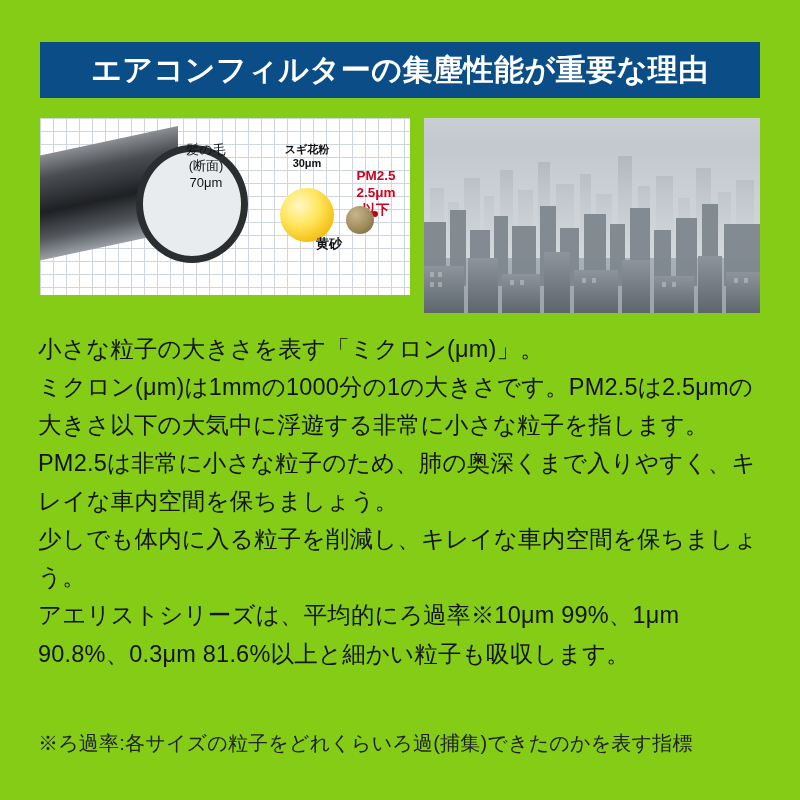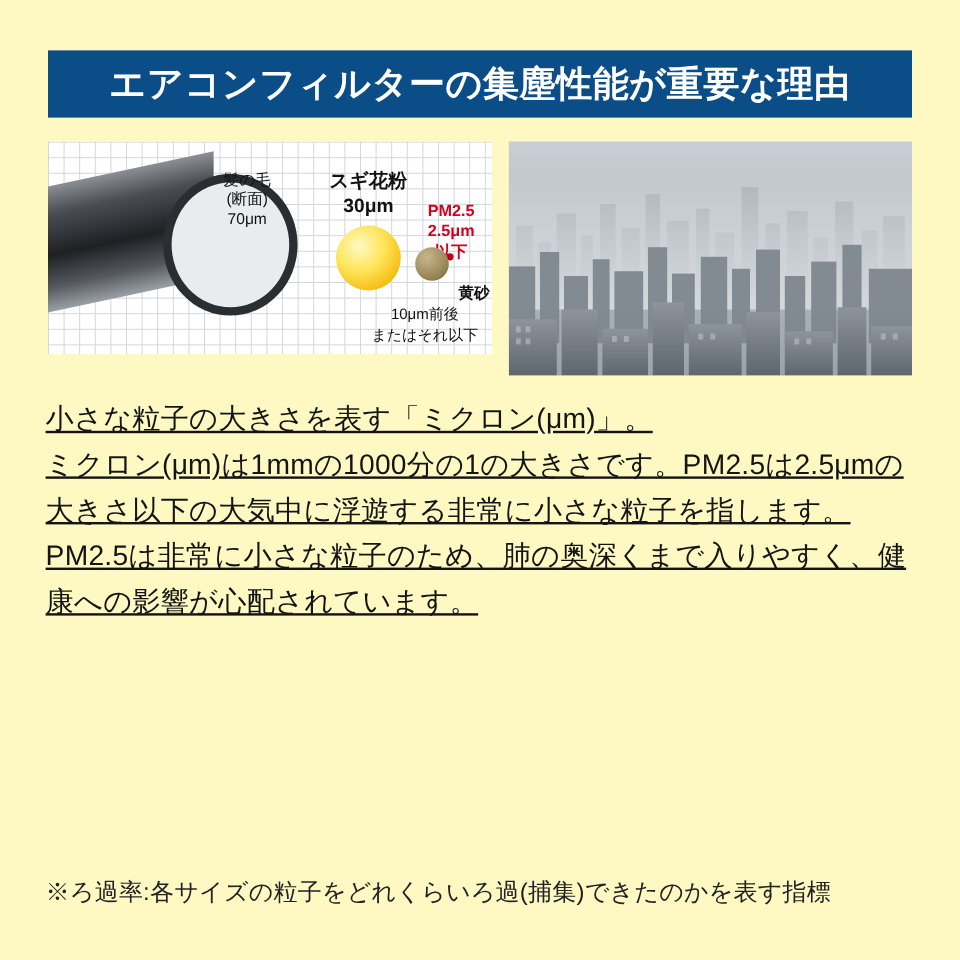--- a/index.html
+++ b/index.html
@@ -10,21 +10,21 @@
     width: 800px;
     height: 800px;
     background: #dfe6ee;
     font-family: "Liberation Sans", sans-serif;
     overflow: hidden;
   }
   .page {
     position: relative;
     width: 800px;
     height: 800px;
-    background: #fef9c3;
+    background: #84cc16;
     box-sizing: border-box;
   }
 
   
   .header-band {
     position: absolute;
     left: 40px;
     top: 42px;
     width: 720px;
     height: 56px;
@@ -105,21 +105,21 @@
     color: #111;
   }
 
   
   .pollen-label {
     position: absolute;
     left: 228px;
     top: 24px;
     width: 78px;
     text-align: center;
-    font-size: 16px;
+    font-size: 11px;
     line-height: 1.3;
     color: #111;
     font-weight: bold;
   }
   .pollen-ball {
     position: absolute;
     left: 240px;
     top: 70px;
     width: 54px;
     height: 54px;
@@ -158,21 +158,21 @@
     width: 28px;
     height: 28px;
     border-radius: 50%;
     background: radial-gradient(circle at 35% 30%, #c9b58a 0%, #a08d5e 55%, #6f6238 100%);
   }
   .kosa-label {
     position: absolute;
     left: 276px;
     top: 118px;
     width: 92px;
-    text-align: right;
+    text-align: left;
     font-size: 13px;
     line-height: 1.3;
     color: #111;
     font-weight: bold;
   }
   .kosa-sub {
     position: absolute;
     left: 258px;
     top: 136px;
     width: 112px;
@@ -197,21 +197,20 @@
   
   .body-copy {
     position: absolute;
     left: 38px;
     top: 330px;
     width: 728px;
     color: #141414;
     font-size: 23.5px;
     line-height: 1.62;
     letter-spacing: 0.2px;
-    text-decoration: underline;
   }
   .body-copy p {
     margin: 0;
   }
   .note {
     position: absolute;
     left: 38px;
     top: 730px;
     width: 728px;
     font-size: 20px;
@@ -250,24 +249,20 @@
 
       <div class="pm-label">
         <div>PM2.5</div>
         <div>2.5μm</div>
         <div>以下</div>
       </div>
       <div class="pm-dot"></div>
 
       <div class="kosa-ball"></div>
       <div class="kosa-label">黄砂</div>
-      <div class="kosa-sub">
-        <div>10μm前後</div>
-        <div>またはそれ以下</div>
-      </div>
     </div>
 
     <div class="photo">
       <svg width="336" height="195" viewBox="0 0 336 195" xmlns="http://www.w3.org/2000/svg" aria-hidden="true">
         <defs>
           <linearGradient id="sky" x1="0" y1="0" x2="0" y2="1">
             <stop offset="0%" stop-color="#c8ced4"></stop>
             <stop offset="45%" stop-color="#b7bec5"></stop>
             <stop offset="100%" stop-color="#9aa3ab"></stop>
           </linearGradient>
@@ -344,18 +339,20 @@
             <rect x="248" y="164" width="4" height="5"></rect>
           <rect x="310" y="160" width="4" height="5"></rect>
             <rect x="320" y="160" width="4" height="5"></rect>
         </g>
       </svg>
     </div>
   </div>
 
   <div class="body-copy">
     <p>小さな粒子の大きさを表す「ミクロン(μm)」。</p>
-    <p>ミクロン(μm)は1mmの1000分の1の大きさです。PM2.5は2.5μmの大きさ以下の大気中に浮遊する非常に小さな粒子を指します。PM2.5は非常に小さな粒子のため、肺の奥深くまで入りやすく、健康への影響が心配されています。</p>
+    <p>ミクロン(μm)は1mmの1000分の1の大きさです。PM2.5は2.5μmの大きさ以下の大気中に浮遊する非常に小さな粒子を指します。PM2.5は非常に小さな粒子のため、肺の奥深くまで入りやすく、キレイな車内空間を保ちましょう。</p>
+    <p>少しでも体内に入る粒子を削減し、キレイな車内空間を保ちましょう。</p>
+    <p>アエリストシリーズは、平均的にろ過率※10μm 99%、1μm 90.8%、0.3μm 81.6%以上と細かい粒子も吸収します。</p>
   </div>
 
   <div class="note">※ろ過率:各サイズの粒子をどれくらいろ過(捕集)できたのかを表す指標</div>
 
 </div>
 
 </body></html>

